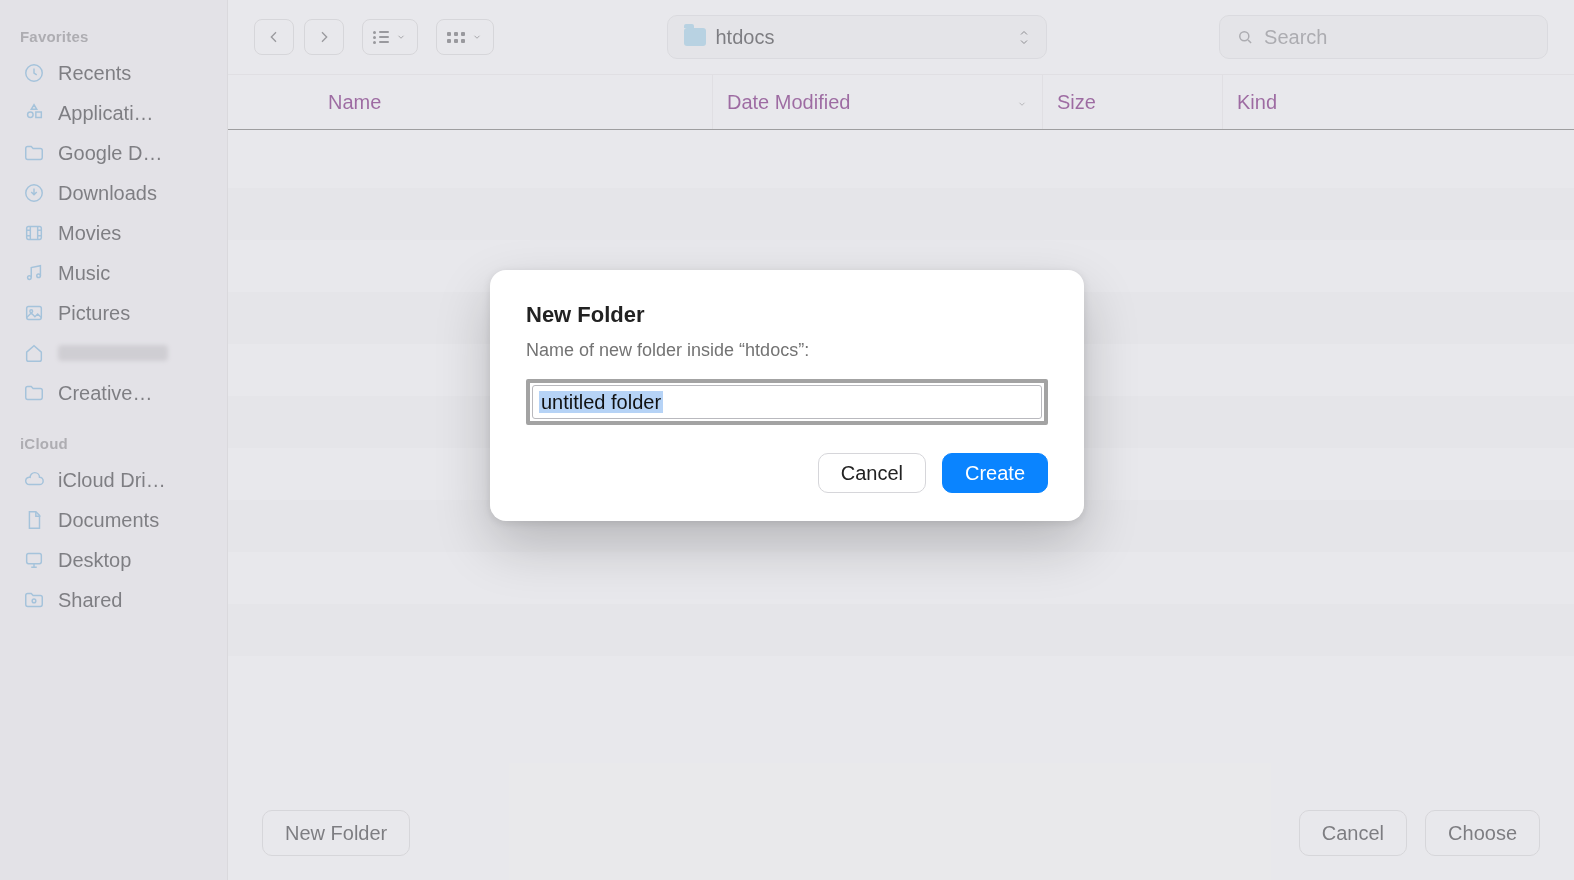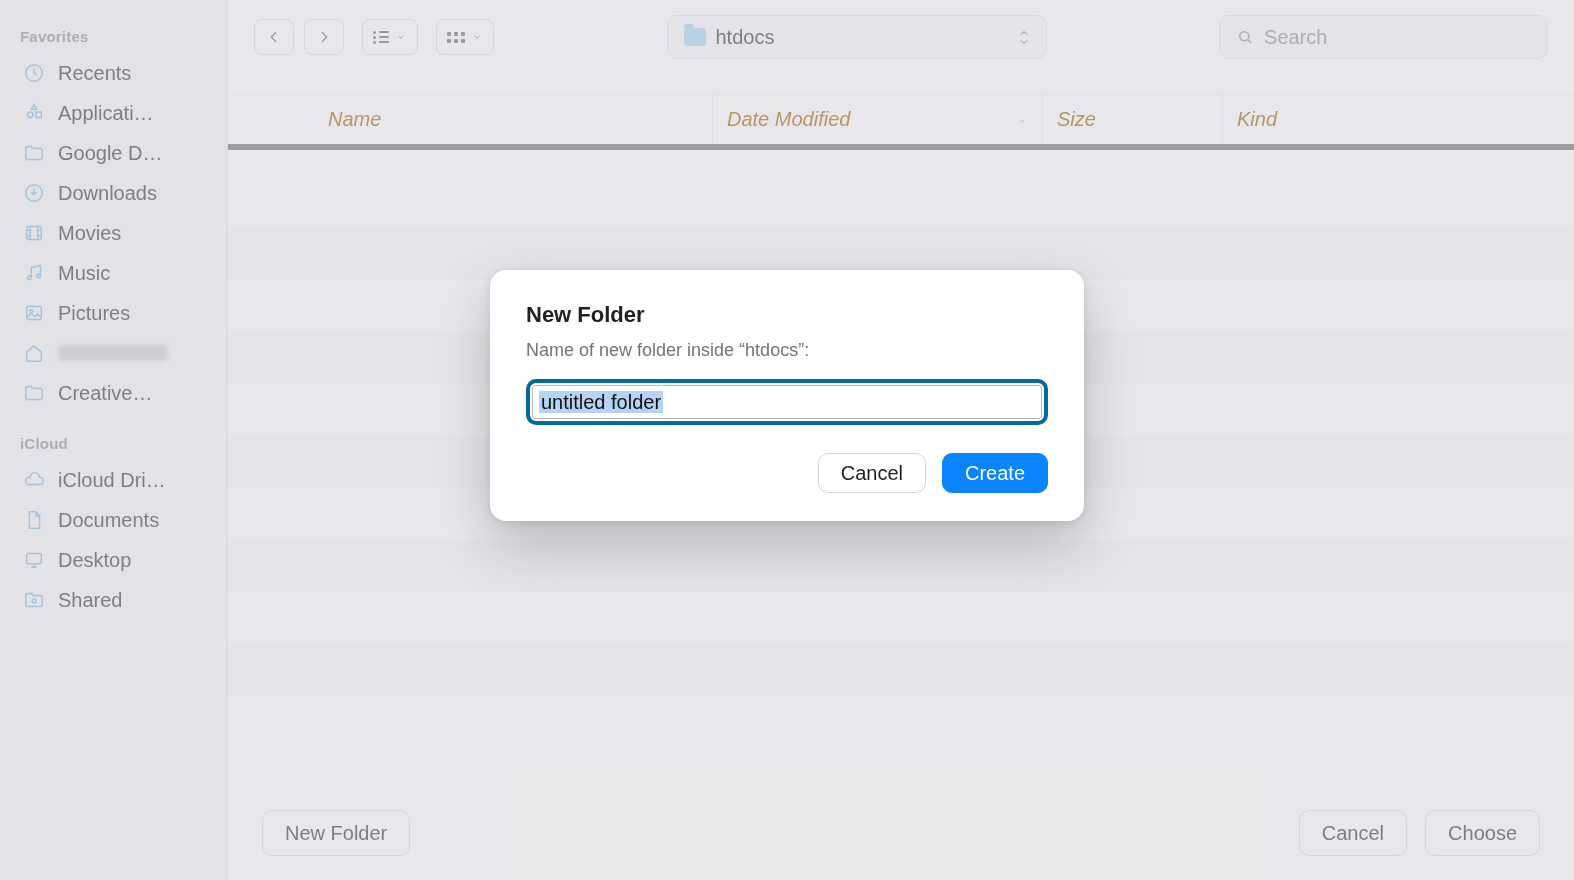--- a/index.html
+++ b/index.html
@@ -9,21 +9,21 @@
   
   .sidebar { width: 228px; background: #e9e7ec; padding: 22px 14px 10px 14px; border-right: 1px solid #d9d8db; display: flex; flex-direction: column; }
   .sidebar-section-title { color: #8d8c91; font-size: 15px; font-weight: 600; margin: 6px 4px 8px 6px; letter-spacing: .2px; }
   .sidebar-item { display: flex; align-items: center; gap: 12px; padding: 8px 8px; border-radius: 8px; color: #3c3c40; font-size: 20px; cursor: default; white-space: nowrap; overflow: hidden; text-overflow: ellipsis; }
   .sidebar-item .sicon { width: 24px; height: 24px; flex: 0 0 24px; display: flex; align-items: center; justify-content: center; color: #7fb2d8; }
   .sidebar-item .sicon svg { width: 22px; height: 22px; stroke: #7fb2d8; fill: none; stroke-width: 1.6; }
   .sidebar-item-label { overflow: hidden; text-overflow: ellipsis; white-space: nowrap; }
   .sidebar-redacted { width: 110px; height: 16px; background: #c7c5ca; border-radius: 4px; filter: blur(2px); }
 
   
-  .main { flex: 1; display: flex; flex-direction: column; background: #f2f2f4; position: relative; gap: 20px; }
+  .main { flex: 1; display: flex; flex-direction: column; background: #f2f2f4; position: relative; }
   .toolbar { height: 74px; display: flex; align-items: center; padding: 0 26px; gap: 18px; }
   .tbtn-group { display: flex; gap: 10px; }
   .tbtn { height: 36px; min-width: 40px; border: 1px solid #d3d2d6; border-radius: 8px; background: #f2f2f4; display: flex; align-items: center; justify-content: center; padding: 0 10px; color: #6a6a6f; cursor: default; }
   .tbtn svg { width: 16px; height: 16px; stroke: #6a6a6f; fill: none; stroke-width: 2; }
   .tbtn .caret { margin-left: 6px; }
   .tbtn .listicon > div { width: 16px; }
   .tbtn .listicon .row { display:flex; align-items:center; gap:3px; margin:2px 0;}
   .tbtn .listicon .dot{width:3px;height:3px;background:#6a6a6f;border-radius:50%;}
   .tbtn .listicon .line{flex:1;height:2px;background:#6a6a6f;border-radius:1px;}
   .tbtn .gridicon{display:grid;grid-template-columns:repeat(3,4px);grid-template-rows:repeat(2,4px);gap:3px;}
@@ -35,21 +35,21 @@
   .path-pill .folder-mini::before{content:"";position:absolute;top:-4px;left:0;width:10px;height:4px;background:#9fcbe3;border-radius:2px 2px 0 0;}
   .path-pill .path-text{font-size:20px;color:#3a3a3e;}
   .path-updown{margin-left:auto;display:flex;flex-direction:column;align-items:center;gap:1px;color:#6e6e73;}
   .path-updown svg{width:12px;height:8px;stroke:#55555a;fill:none;stroke-width:2;}
 
   .search-pill { display:flex; align-items:center; gap:10px; height:44px; padding:0 16px; background:#ebebee; border:1px solid #dadade; border-radius:10px; min-width:290px; }
   .search-pill svg{width:20px;height:20px;stroke:#8b8b90;fill:none;stroke-width:2;}
   .search-pill input{border:none;background:transparent;font-size:20px;color:#444;outline:none;width:100%;}
   .search-pill input::placeholder{color:#8b8b90;}
 
-  .columns { height:56px; border-top:1px solid #e3e2e6; border-bottom:6px solid #737373; display:flex; align-items:stretch; padding:0 6px 0 86px; font-size:20px; color:#a16207;font-style:italic; }
+  .columns { height:56px; border-top:1px solid #e3e2e6; border-bottom:1px solid #737373; display:flex; align-items:stretch; padding:0 6px 0 86px; font-size:20px; color:#701a75; }
   .col { display:flex; align-items:center; padding:0 14px; border-left:1px solid #e3e2e6; }
   .col:first-child{border-left:none;}
   .col-name{flex:0 0 398px;}
   .col-date{flex:0 0 330px; justify-content:space-between;}
   .col-date .caret{color:#8a8a90;}
   .col-size{flex:0 0 180px;}
   .col-kind{flex:1;}
 
   .filelist{flex:1; position:relative; padding:6px 0;}
   .row-stripe{height:52px;}
@@ -57,21 +57,21 @@
 
   .footer{position:absolute;left:0;right:0;bottom:0;height:94px;display:flex;align-items:center;padding:0 34px;gap:18px;}
   .footer .fspacer{flex:1;}
   .footer .fbtn{height:46px;padding:0 22px;border:1px solid #d3d2d6;background:#f2f2f4;border-radius:10px;font-size:20px;color:#3a3a3e;display:flex;align-items:center;cursor:default;}
 
   
   .overlay{position:absolute;inset:0;background:rgba(220,220,223,.42);display:flex;align-items:flex-start;justify-content:center;}
   .modal{margin-top:270px;width:594px;background:#fff;border-radius:16px;box-shadow:0 24px 56px rgba(0,0,0,.20),0 2px 8px rgba(0,0,0,.10);padding:32px 36px 28px 36px;}
   .modal-title{font-size:22px;font-weight:700;color:#222;margin-bottom:12px;}
   .modal-sub{font-size:18px;color:#737373;margin-bottom:18px;}
-  .modal-input-wrap{border:4px solid #0369a1;border-radius:10px;padding:2px;}
+  .modal-input-wrap{border:4px solid #a3a3a3;border-radius:2px;padding:2px;}
   .modal-input-inner{border:1px solid #b9b9be;border-radius:3px;height:34px;display:flex;align-items:center;padding:0 6px;}
   .modal-input-inner .selected-text{background:#b6d3f6;font-size:20px;color:#111;line-height:1;padding:1px 2px;}
   .modal-actions{display:flex;justify-content:flex-end;gap:16px;margin-top:28px;}
   .mbtn{height:40px;padding:0 22px;border-radius:10px;font-size:20px;display:flex;align-items:center;justify-content:center;cursor:default;}
   .mbtn-secondary{background:#fff;border:1px solid #d6d6da;color:#222;}
   .mbtn-primary{background:#0a84ff;border:1px solid #0a84ff;color:#fff;font-weight:400;}
 
   svg.caret-down{width:12px;height:10px;}
 </style>
 </head>

